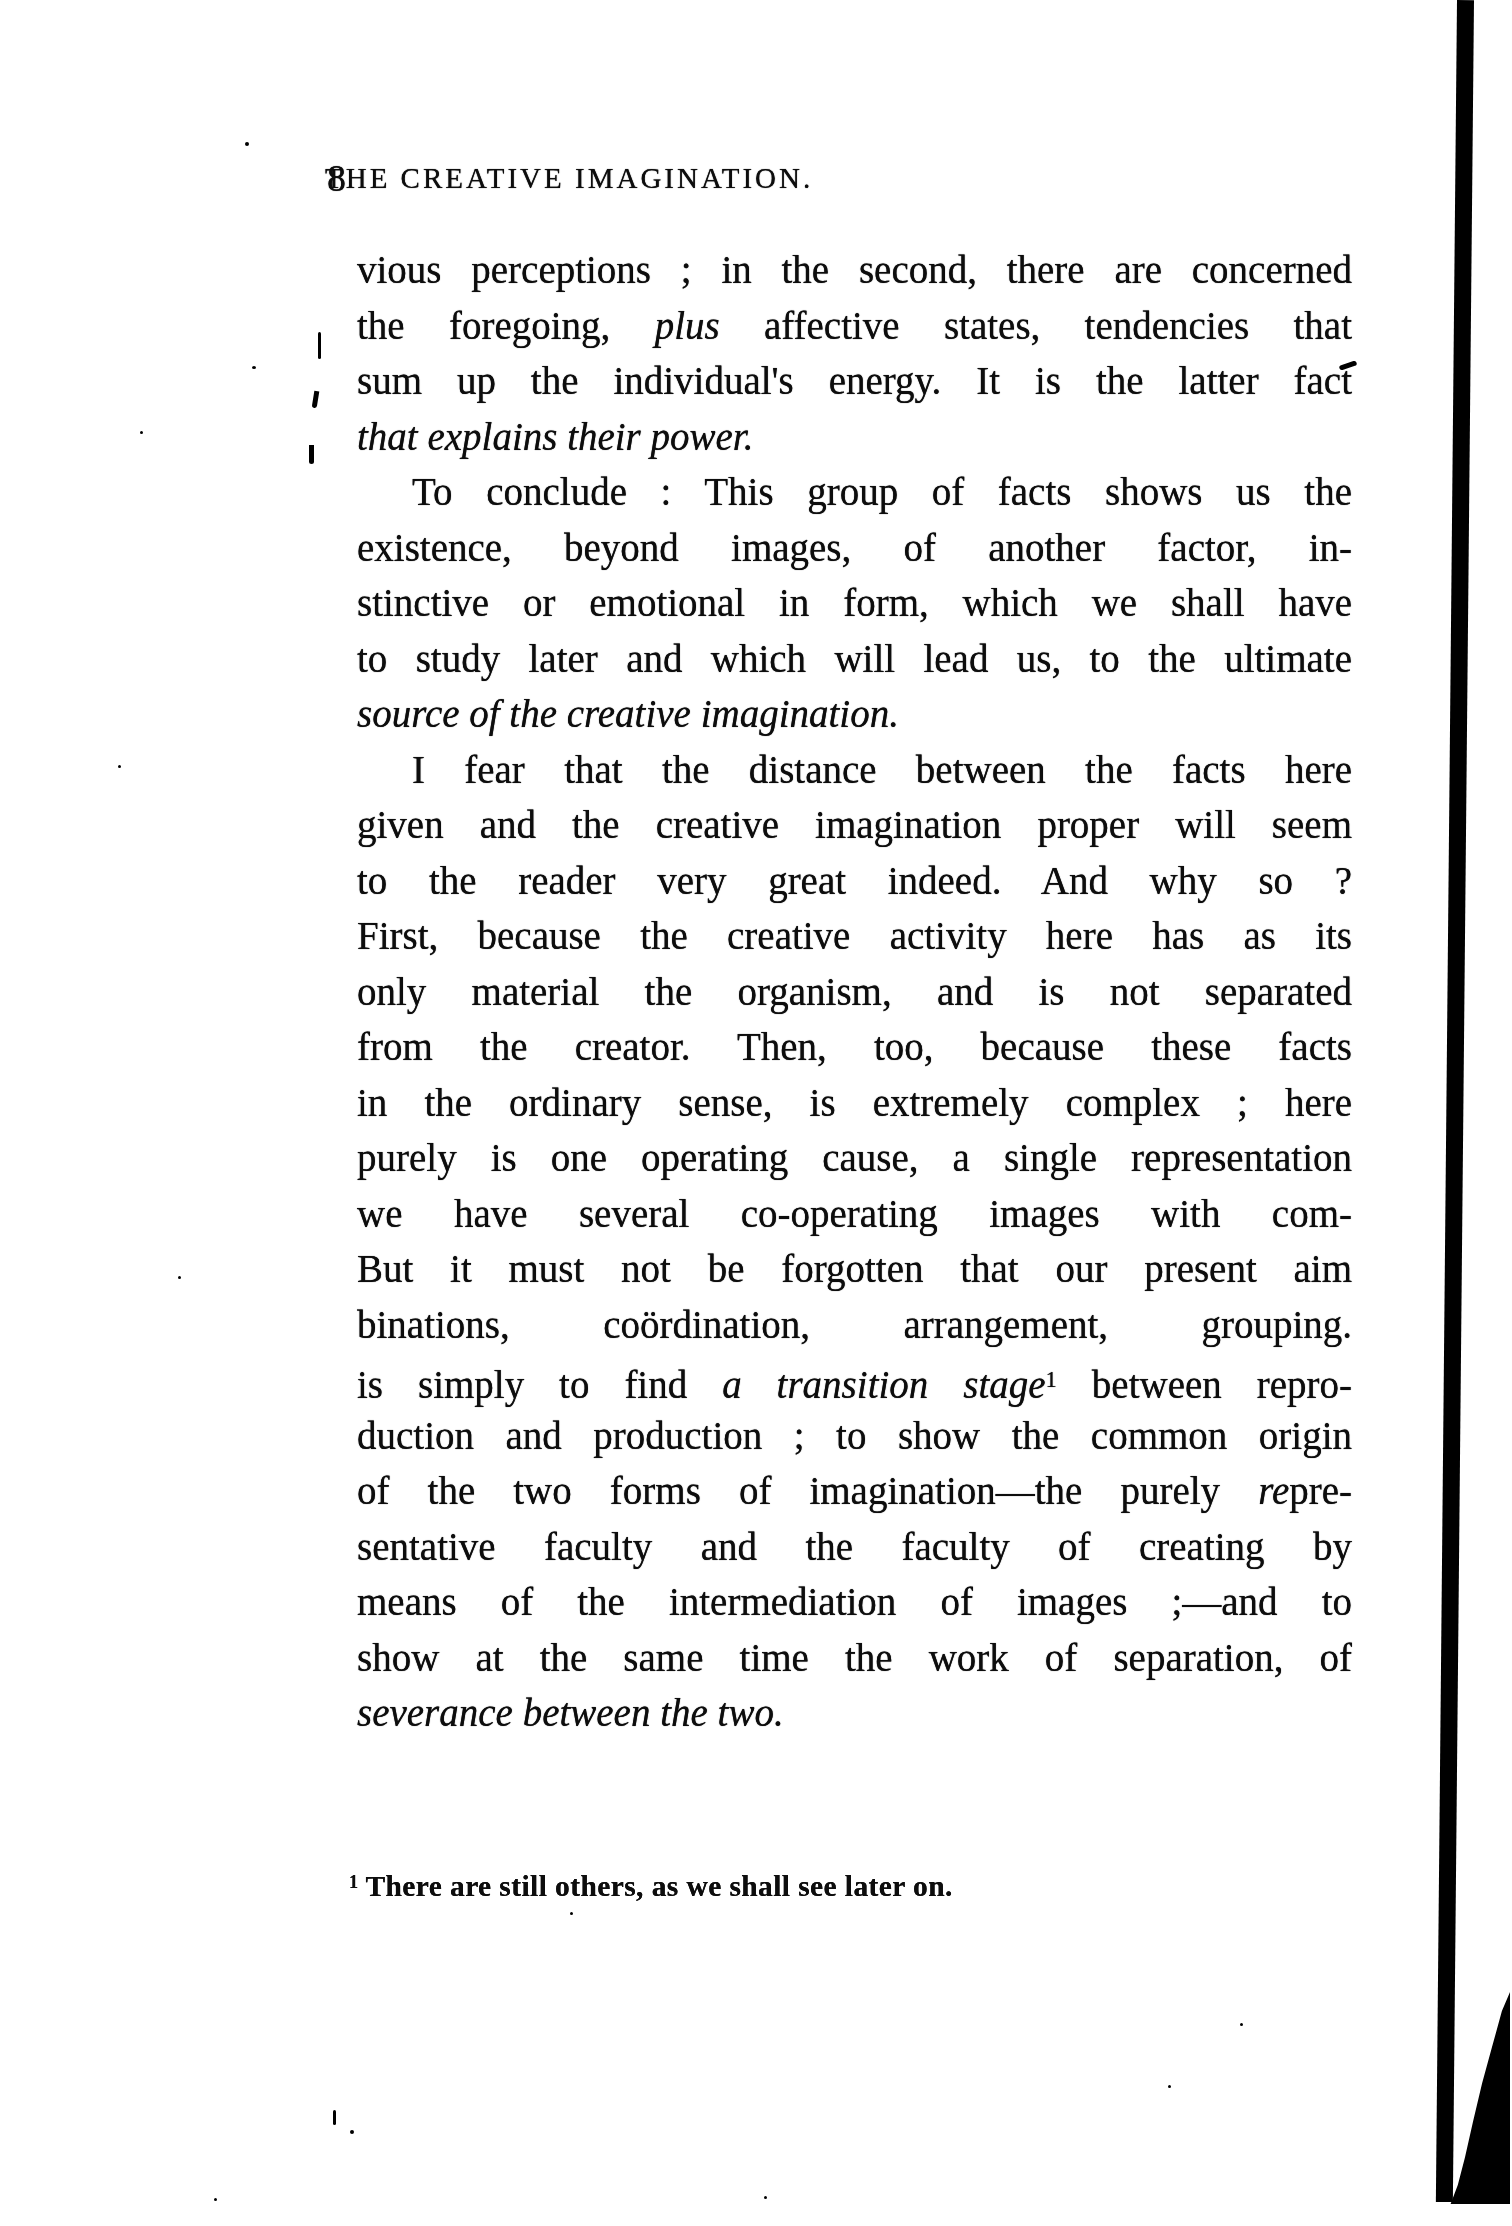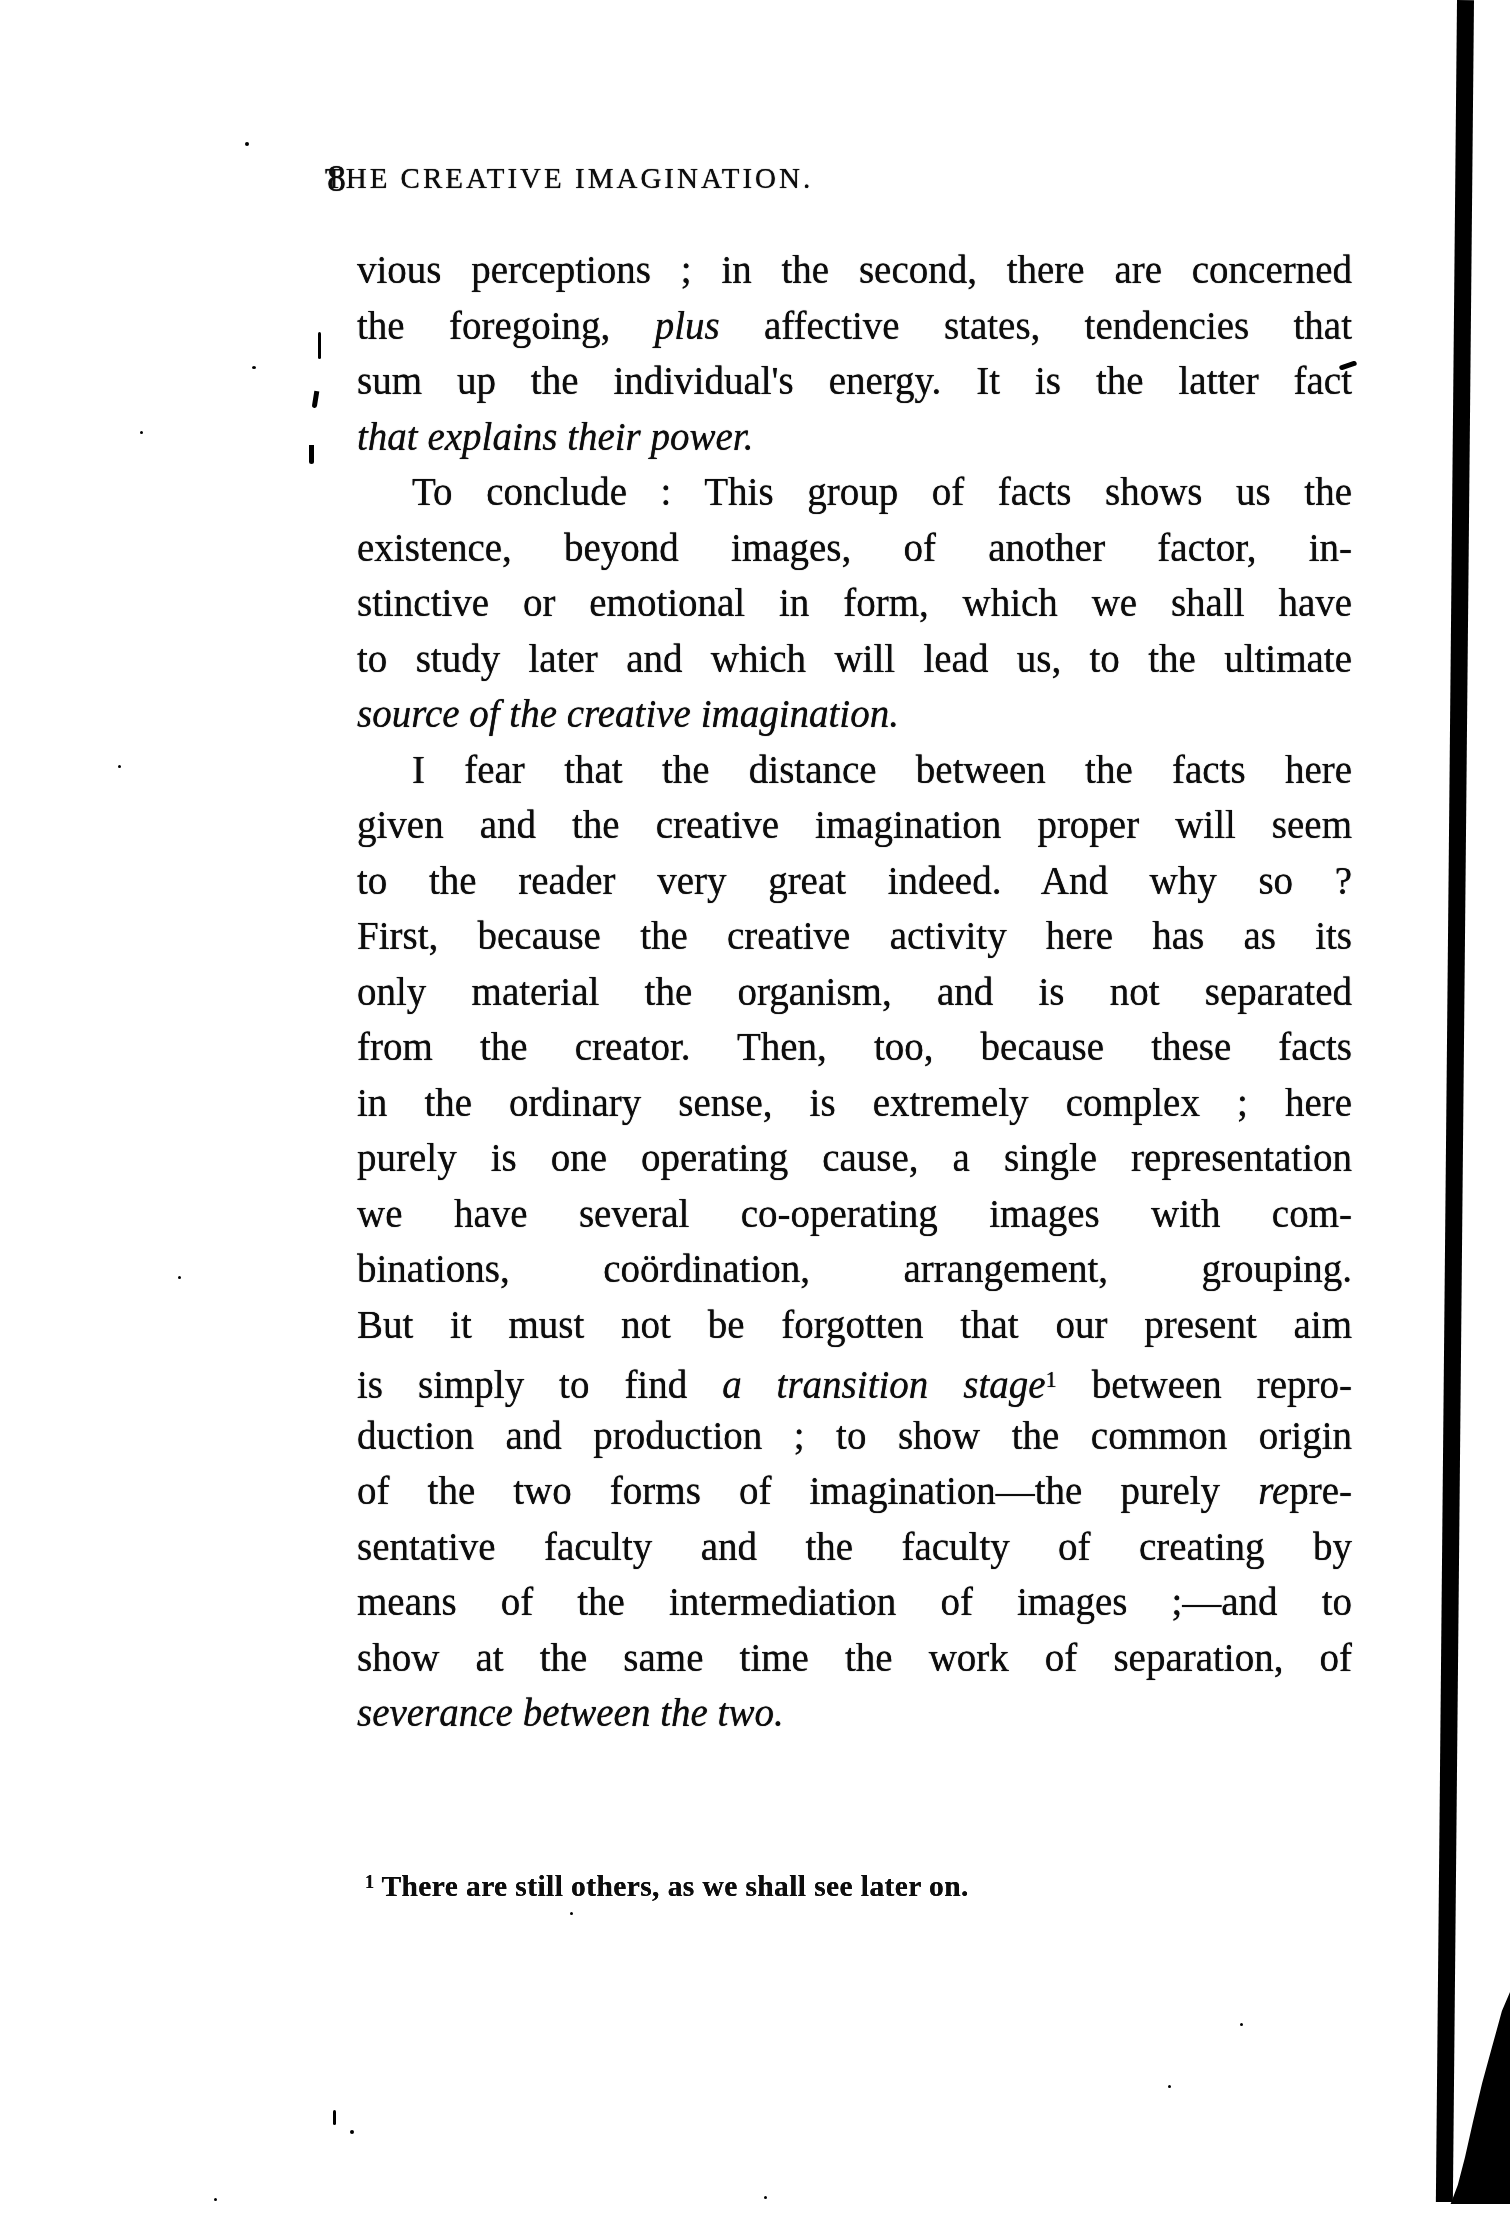--- a/index.html
+++ b/index.html
@@ -18,21 +18,21 @@
   .line {
     font-size:39px; line-height:55.5px; height:55.5px;
     text-align:justify; text-align-last:justify;
     text-shadow:0 0 0.8px currentColor;
   }
   .line.indent { padding-left:55px; box-sizing:border-box; }
   .line.end { text-align-last:left;font-style:italic; }
   .it { font-style:italic; }
   .sup { font-size:0.58em; vertical-align:11px; letter-spacing:0; }
   
-  .footnote { position:absolute; left:365px; top:1862px; width:955px;
+  .footnote { position:absolute; left:349px; top:1862px; width:955px;
     font-size:29.5px; line-height:40px; font-weight:bold; letter-spacing:0.4px;
     text-shadow:0 0 0.6px currentColor; }
   .footnote .sup { vertical-align:8px; font-size:0.62em; }
   
   .scan-bar { position:absolute; left:1457px; top:0; width:17px; height:2202px;
     background:#000; transform:rotate(0.55deg); transform-origin:0 0; }
   .scan-blob { position:absolute; left:1420px; top:1992px; width:90px; height:212px;
     background:#000;
     clip-path:polygon(100% 0, 100% 100%, 34% 100%, 42% 91%, 50% 78%, 59% 61%, 69% 43%, 80% 26%, 91% 9%); }
   .speck { position:absolute; background:#000; border-radius:50%; }
@@ -75,22 +75,22 @@
       <div class="line end"><span>source of the creative imagination.</span></div>
       <div class="line indent"><span>I fear that the distance between the facts here</span></div>
       <div class="line"><span>given and the creative imagination proper will seem</span></div>
       <div class="line"><span>to the reader very great indeed. And why so ?</span></div>
       <div class="line"><span>First, because the creative activity here has as its</span></div>
       <div class="line"><span>only material the organism, and is not separated</span></div>
       <div class="line"><span>from the creator. Then, too, because these facts</span></div>
       <div class="line"><span>in the ordinary sense, is extremely complex ; here</span></div>
       <div class="line"><span>purely is one operating cause, a single representation</span></div>
       <div class="line"><span>we have several co-operating images with com-</span></div>
+      <div class="line"><span>But it must not be forgotten that our present aim</span></div>
       <div class="line"><span>binations, coördination, arrangement, grouping.</span></div>
-      <div class="line"><span>But it must not be forgotten that our present aim</span></div>
       <div class="line"><span>is simply to find </span><span class="it">a transition stage</span><span class="sup">1</span><span> between repro-</span></div>
       <div class="line"><span>duction and production ; to show the common origin</span></div>
       <div class="line"><span>of the two forms of imagination—the purely </span><span class="it">re</span><span>pre-</span></div>
       <div class="line"><span>sentative faculty and the faculty of creating by</span></div>
       <div class="line"><span>means of the intermediation of images ;—and to</span></div>
       <div class="line"><span>show at the same time the work of separation, of</span></div>
       <div class="line end"><span>severance between the two.</span></div>
     </div>
 
   <div class="footnote"><span class="sup">1</span><span> There are still others, as we shall see later on.</span></div>

